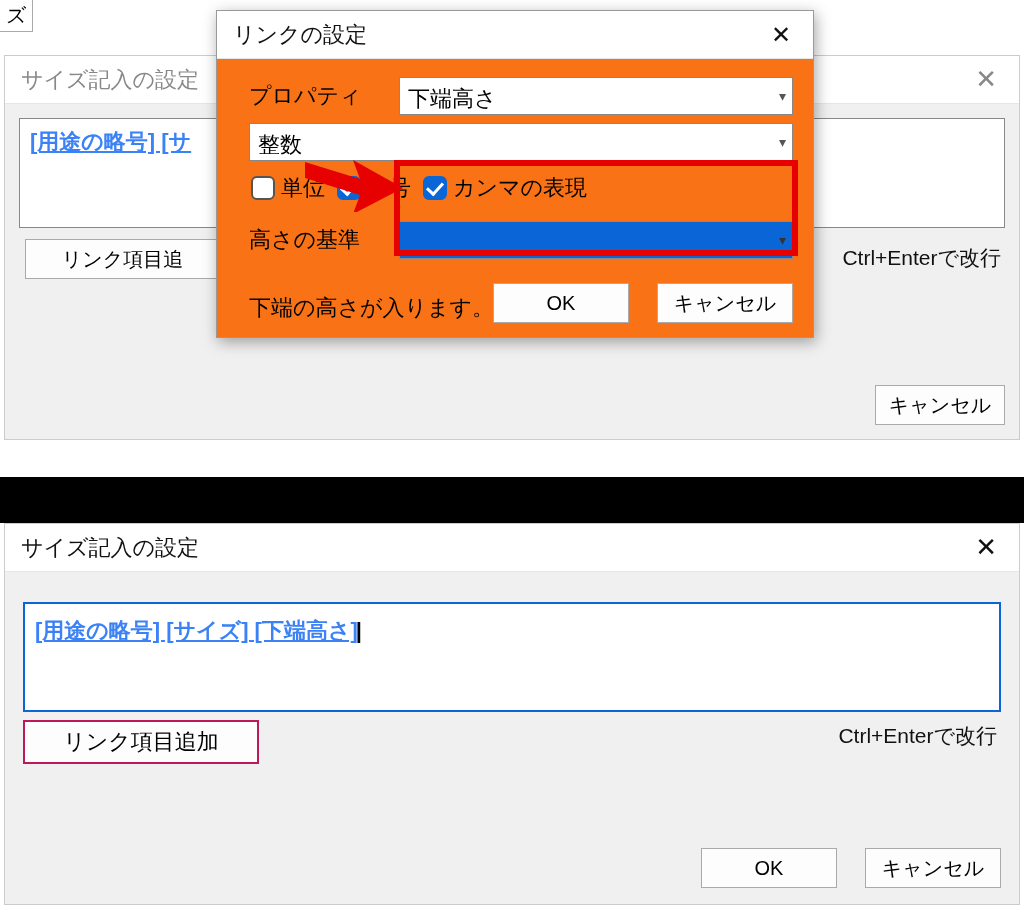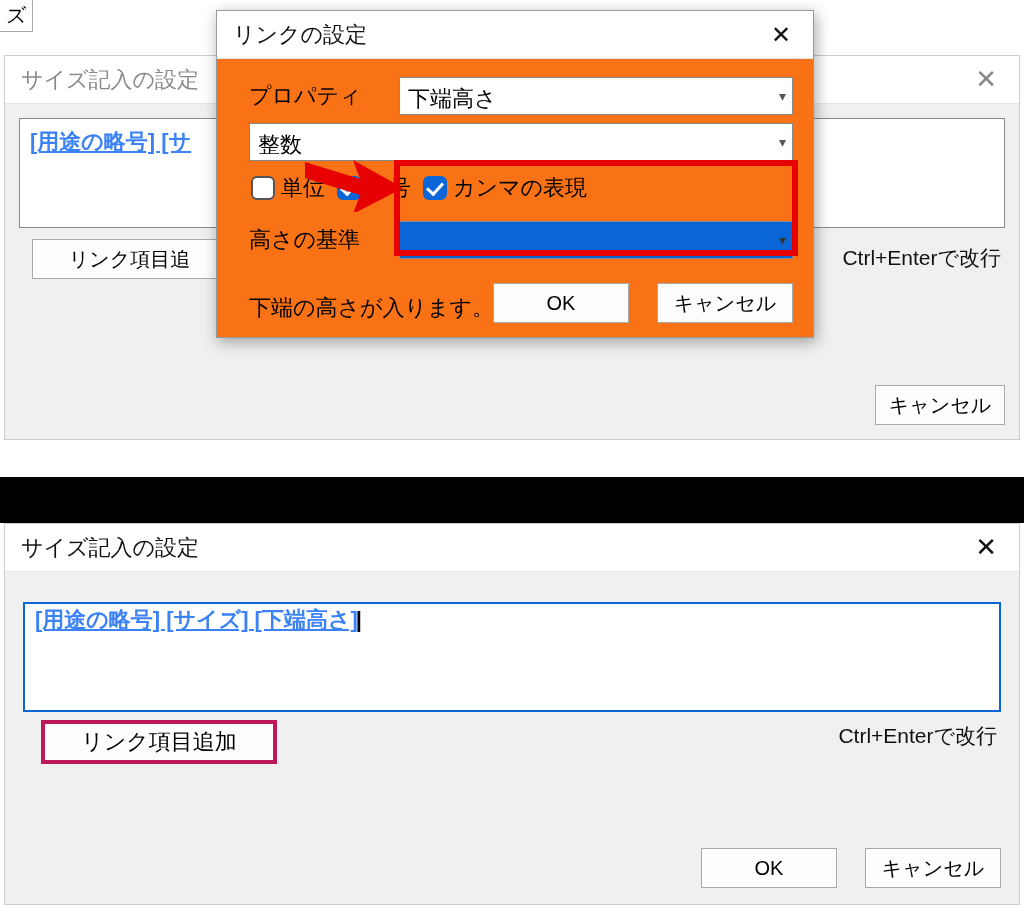--- a/index.html
+++ b/index.html
@@ -82,21 +82,21 @@
     .hint-back {
       position: absolute;
       right: 18px;
       top: 140px;
       font-size: 21px;
       color: #111;
     }
     .add-link-btn-back {
       position: absolute;
       top: 135px;
-      left: 27px;
+      left: 20px;
       width: 195px;
       height: 40px;
       border: 1px solid #aaa;
       background: #fdfdfd;
       font-size: 20px;
       cursor: pointer;
       text-align:center;
       display:flex;
       align-items:center;
       justify-content:center;
@@ -292,41 +292,41 @@
     }
     .bottom-dialog .body {
       padding: 30px 18px 14px 18px;
       position: relative;
       height: calc(100% - 48px);
     }
     .textbox-bot {
       background: #fff;
       border: 2px solid #0a66d6;
       height: 110px;
-      padding: 1px 10px;
+      padding: 12px 10px;
     }
     .blink-caret::after {
       content:"|";
       color:#000;
       margin-left: -2px;
     }
     .hint-bot {
       position: absolute;
       right: 22px;
       top: 150px;
       font-size: 21px;
       color: #111;
     }
     .add-link-btn-bot {
       position: absolute;
       top: 148px;
-      left: 36px;
+      left: 18px;
       width: 236px;
       height: 44px;
-      border: 4px solid #be185d;
+      border: 2px solid #be185d;
       background: #fdfdfd;
       font-size: 22px;
       cursor: pointer;
     }
     .btn-row-bot {
       position: absolute;
       right: 18px;
       bottom: 16px;
       display: flex;
       gap: 28px;

